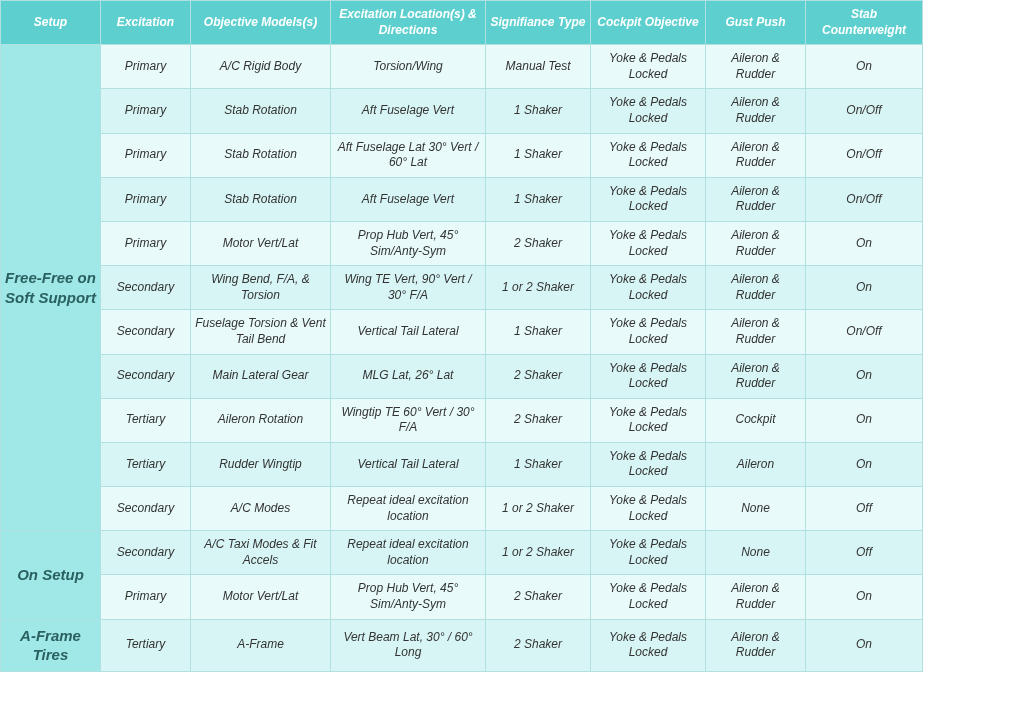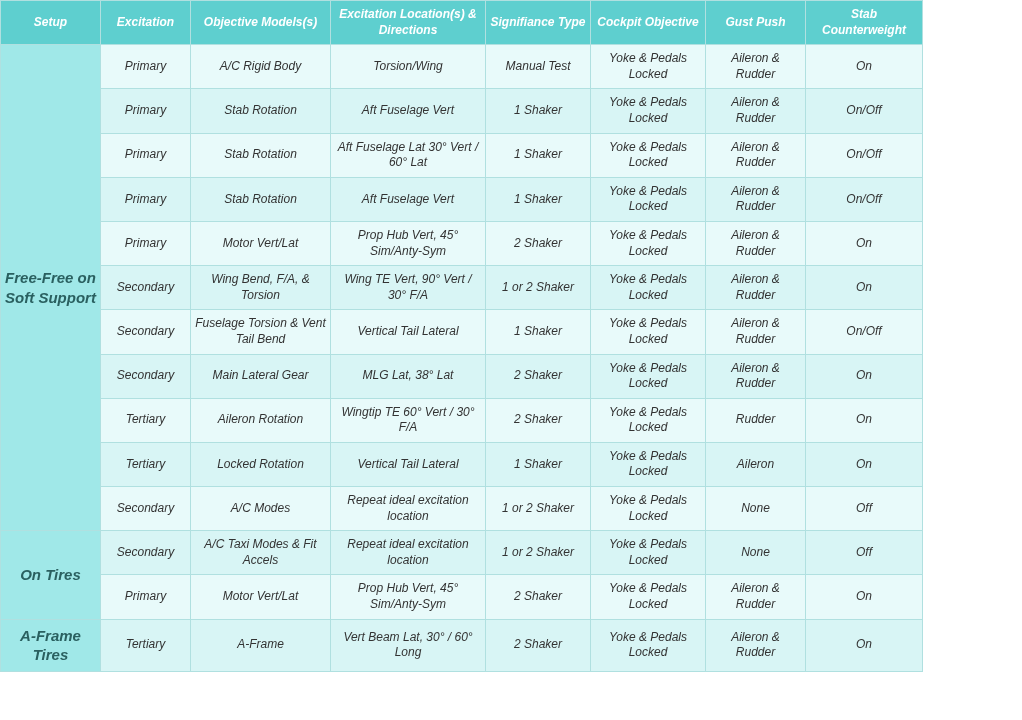--- a/index.html
+++ b/index.html
@@ -138,55 +138,55 @@
         <td>Fuselage Torsion &amp; Vent Tail Bend</td>
         <td>Vertical Tail Lateral</td>
         <td>1 Shaker</td>
         <td>Yoke &amp; Pedals Locked</td>
         <td>Aileron &amp; Rudder</td>
         <td>On/Off</td>
       </tr>
       <tr>
         <td>Secondary</td>
         <td>Main Lateral Gear</td>
-        <td>MLG Lat, 38° Lat</td>
+        <td>MLG Lat, 26° Lat</td>
         <td>2 Shaker</td>
         <td>Yoke &amp; Pedals Locked</td>
         <td>Aileron &amp; Rudder</td>
         <td>On</td>
       </tr>
       <tr>
         <td>Tertiary</td>
         <td>Aileron Rotation</td>
         <td>Wingtip TE 60° Vert / 30° F/A</td>
         <td>2 Shaker</td>
         <td>Yoke &amp; Pedals Locked</td>
-        <td>Rudder</td>
+        <td>Cockpit</td>
         <td>On</td>
       </tr>
       <tr>
         <td>Tertiary</td>
-        <td>Locked Rotation</td>
+        <td>Rudder Wingtip</td>
         <td>Vertical Tail Lateral</td>
         <td>1 Shaker</td>
         <td>Yoke &amp; Pedals Locked</td>
         <td>Aileron</td>
         <td>On</td>
       </tr>
       <tr>
         <td>Secondary</td>
         <td>A/C Modes</td>
         <td>Repeat ideal excitation location</td>
         <td>1 or 2 Shaker</td>
         <td>Yoke &amp; Pedals Locked</td>
         <td>None</td>
         <td>Off</td>
       </tr>
       <tr>
-        <td class="setup-cell" rowspan="2">On Tires</td>
+        <td class="setup-cell" rowspan="2">On Setup</td>
         <td>Secondary</td>
         <td>A/C Taxi Modes &amp; Fit Accels</td>
         <td>Repeat ideal excitation location</td>
         <td>1 or 2 Shaker</td>
         <td>Yoke &amp; Pedals Locked</td>
         <td>None</td>
         <td>Off</td>
       </tr>
       <tr>
         <td>Primary</td>

